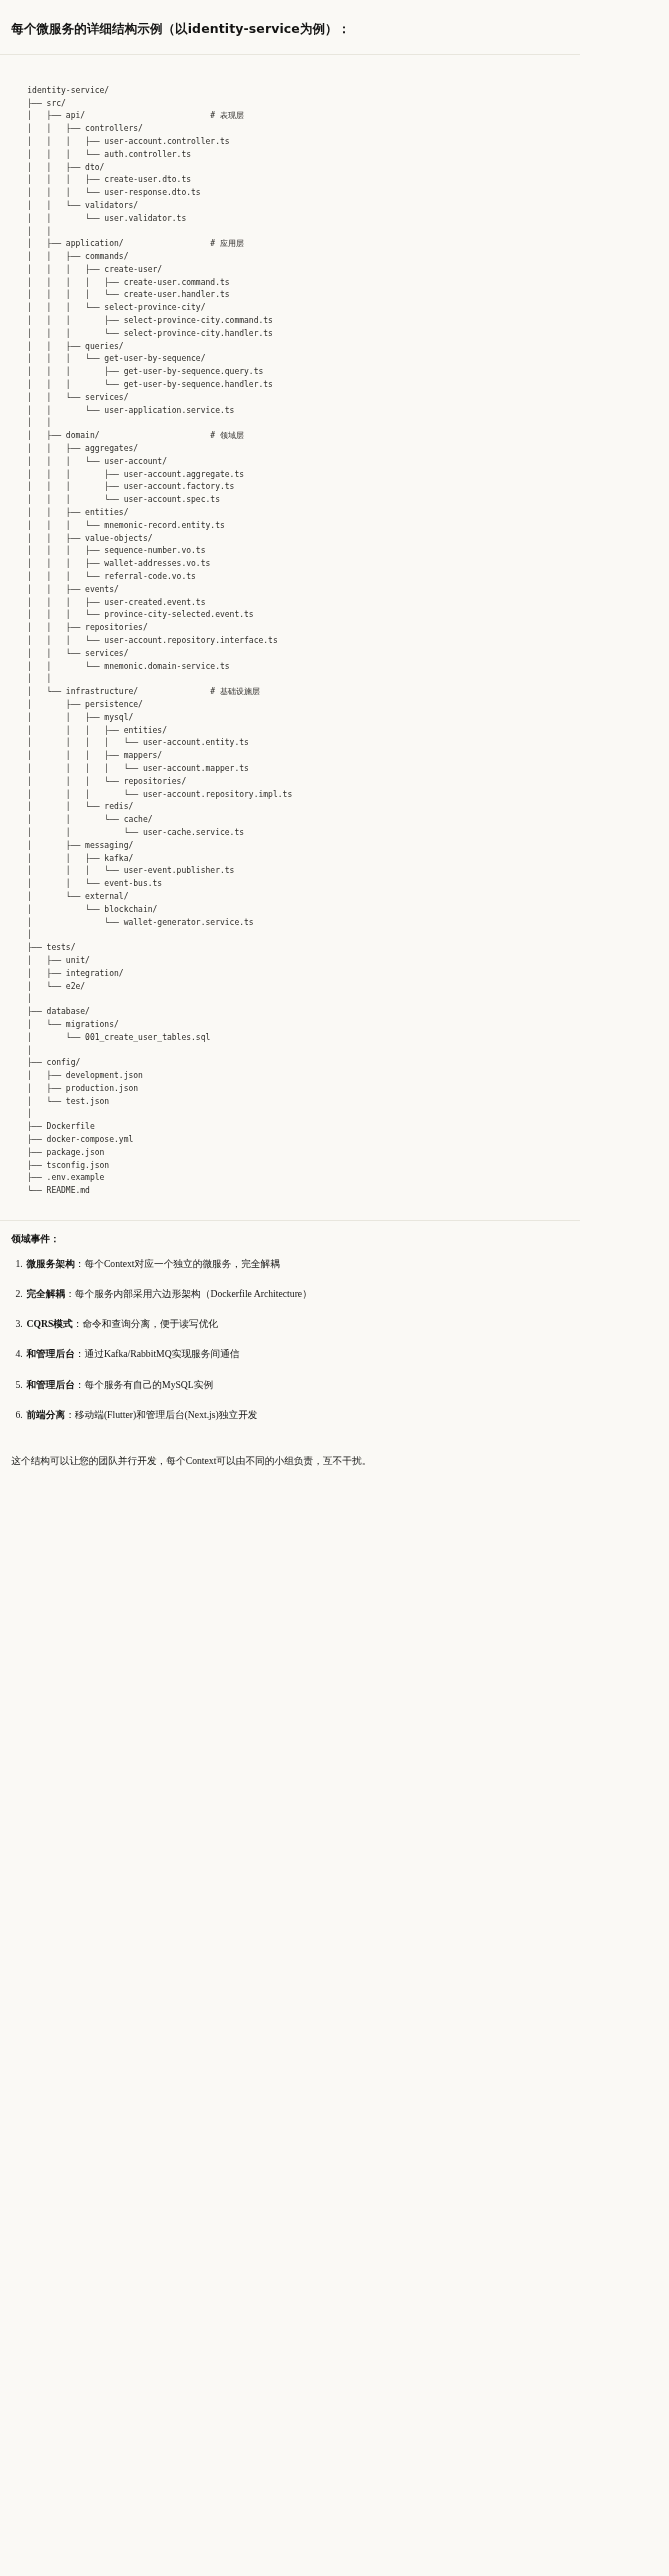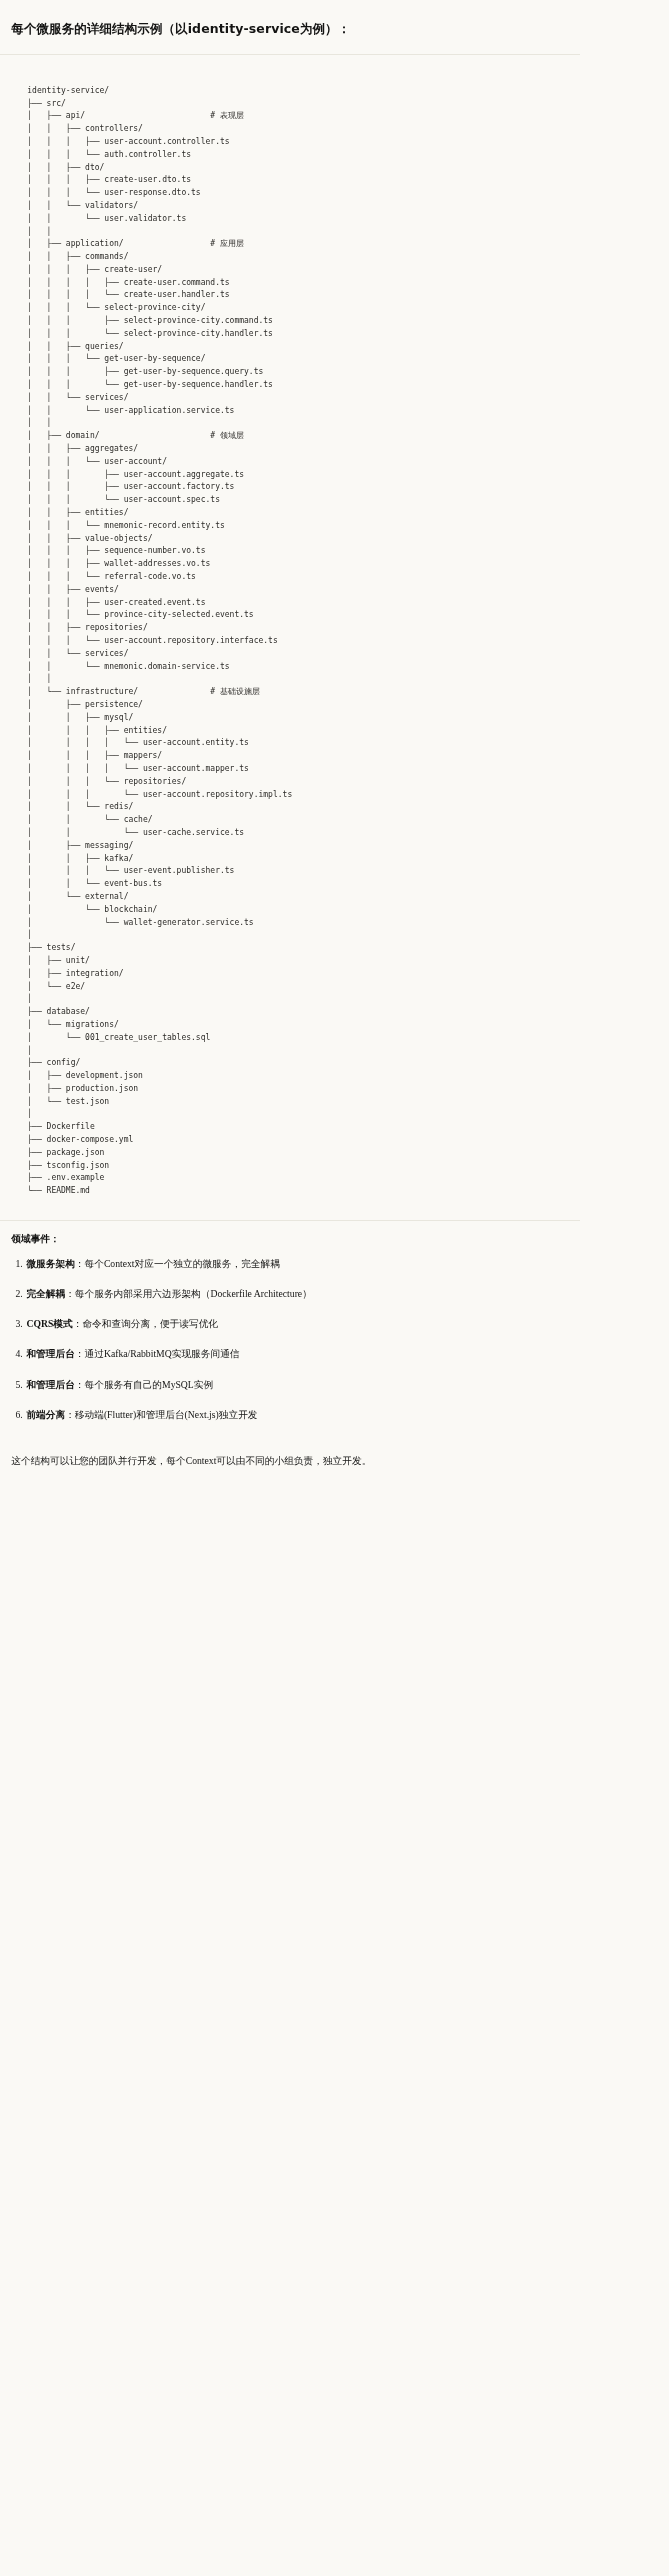--- a/index.html
+++ b/index.html
@@ -198,16 +198,16 @@
     <ol class="note-list" id="note-list">
         <li><b>微服务架构</b><span class="sp">：</span><span>每个Context对应一个独立的微服务，完全解耦</span></li>
         <li><b>完全解耦</b><span class="sp">：</span><span>每个服务内部采用六边形架构（Dockerfile Architecture）</span></li>
         <li><b>CQRS模式</b><span class="sp">：</span><span>命令和查询分离，便于读写优化</span></li>
         <li><b>和管理后台</b><span class="sp">：</span><span>通过Kafka/RabbitMQ实现服务间通信</span></li>
         <li><b>和管理后台</b><span class="sp">：</span><span>每个服务有自己的MySQL实例</span></li>
         <li><b>前端分离</b><span class="sp">：</span><span>移动端(Flutter)和管理后台(Next.js)独立开发</span></li>
       </ol>
   </div>
 
-  <div class="closing">这个结构可以让您的团队并行开发，每个Context可以由不同的小组负责，独立开发。</div>
+  <div class="closing">这个结构可以让您的团队并行开发，每个Context可以由不同的小组负责，互不干扰。</div>
 
 </div>
 
 
 </body></html>

